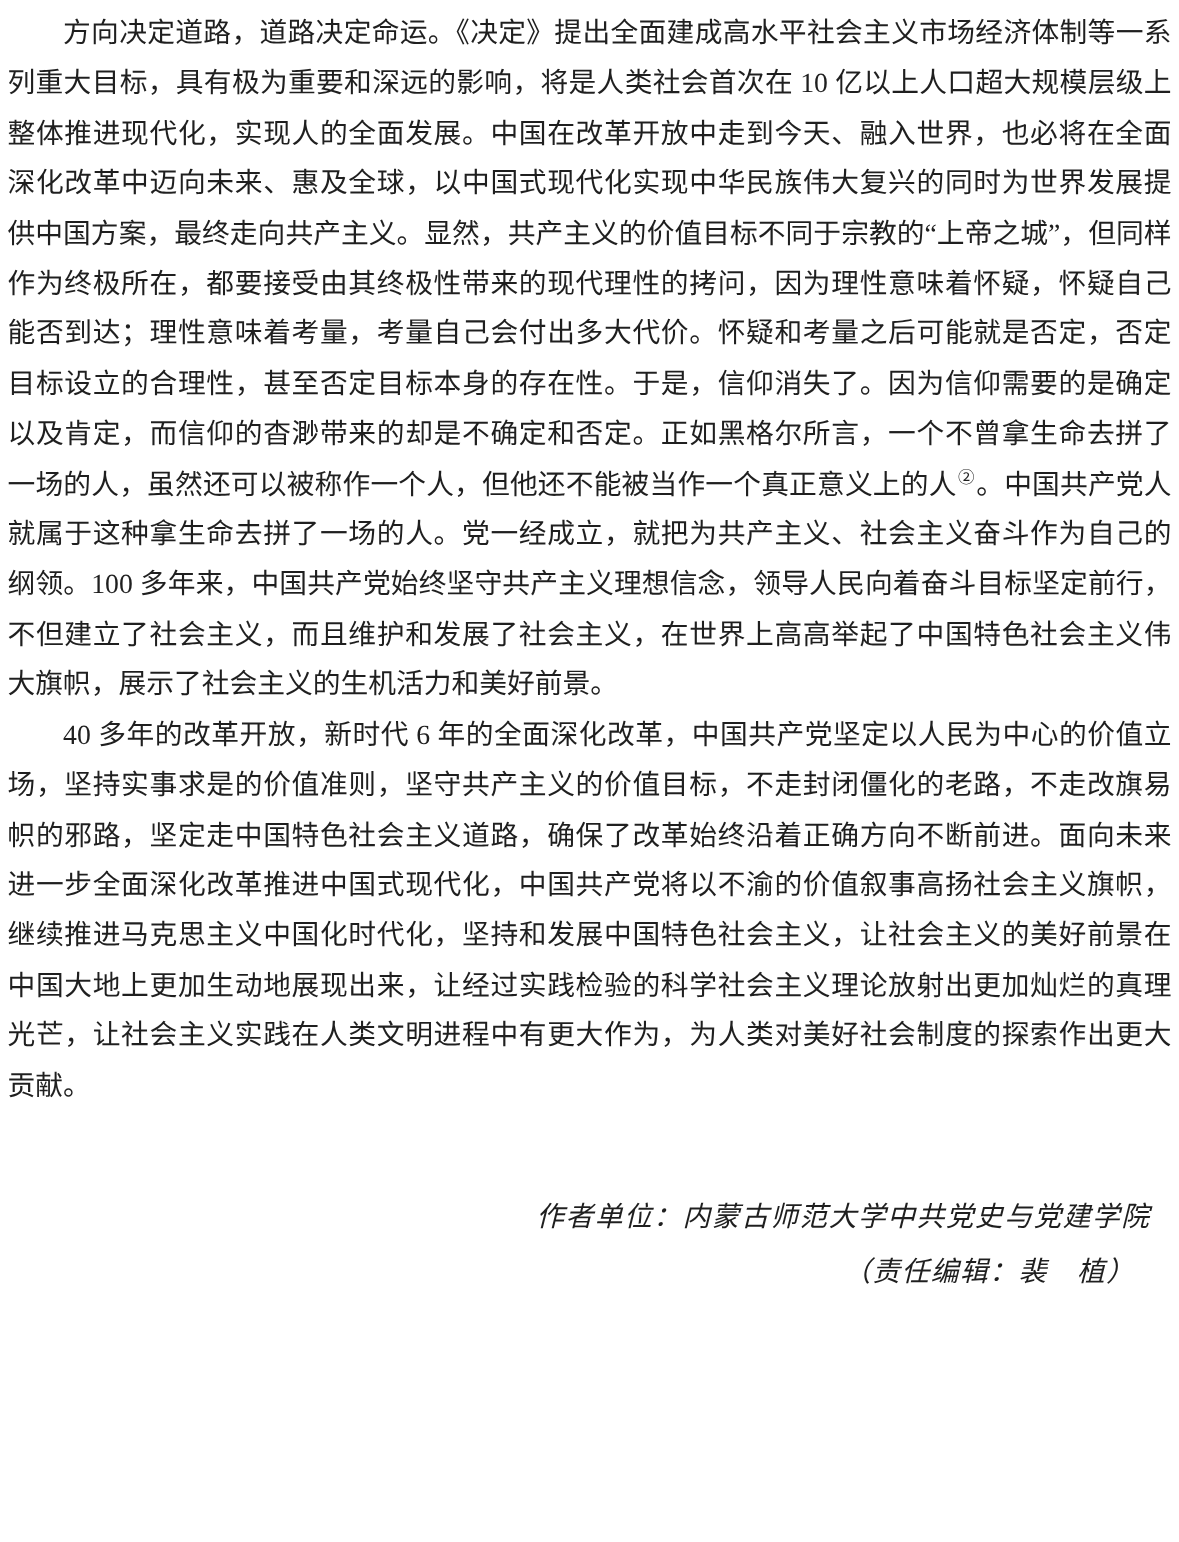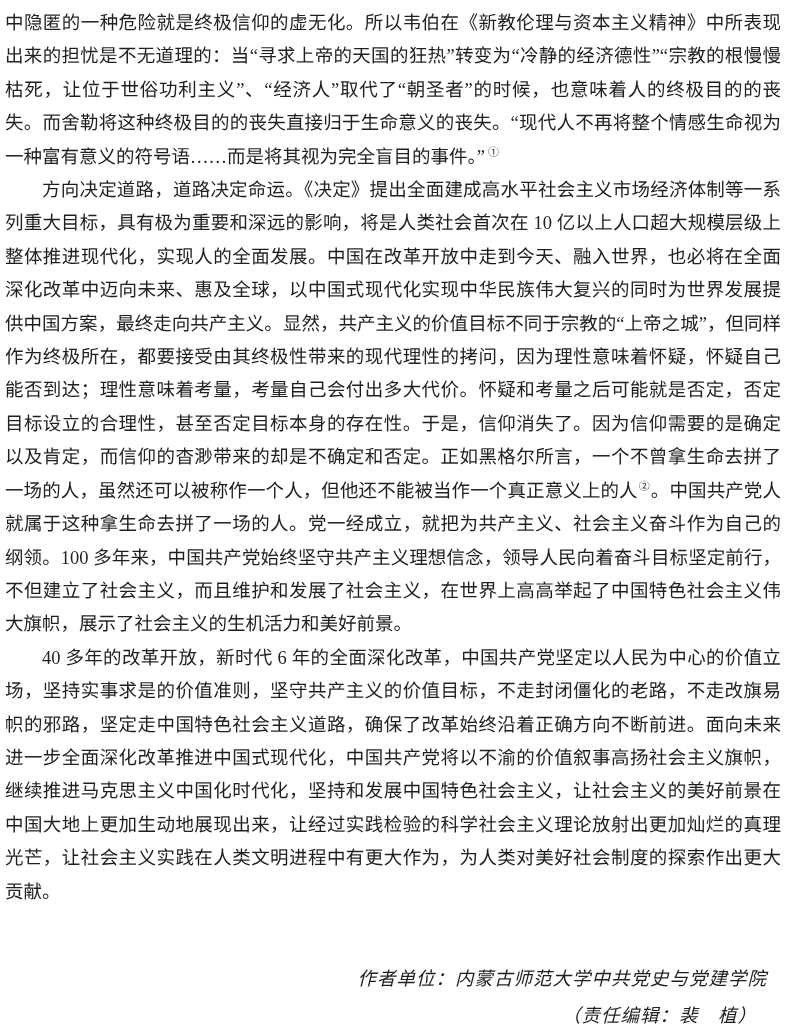--- a/index.html
+++ b/index.html
@@ -57,21 +57,20 @@
   }
   .footer p.editor-line {
     padding-right: 10px;
   }
 </style>
 </head>
 <body>
 
 <div class="page">
 
-  <p class="para"><span>中隐匿的一种危险就是终极信仰的虚无化。所以韦伯在《新教伦理与资本主义精神》中所表现出来的担忧是不无道理的：当“寻求上帝的天国的狂热”转变为“冷静的经济德性”“宗教的根慢慢枯死，让位于世俗功利主义”、“经济人”取代了“朝圣者”的时候，也意味着人的终极目的的丧失。而舍勒将这种终极目的的丧失直接归于生命意义的丧失。“现代人不再将整个情感生命视为一种富有意义的符号语……而是将其视为完全盲目的事件。”</span><sup class="fn">①</sup></p>
 
   <p class="para indent"><span>方向决定道路，道路决定命运。《决定》提出全面建成高水平社会主义市场经济体制等一系列重大目标，具有极为重要和深远的影响，将是人类社会首次在 10 亿以上人口超大规模层级上整体推进现代化，实现人的全面发展。中国在改革开放中走到今天、融入世界，也必将在全面深化改革中迈向未来、惠及全球，以中国式现代化实现中华民族伟大复兴的同时为世界发展提供中国方案，最终走向共产主义。显然，共产主义的价值目标不同于宗教的“上帝之城”，但同样作为终极所在，都要接受由其终极性带来的现代理性的拷问，因为理性意味着怀疑，怀疑自己能否到达；理性意味着考量，考量自己会付出多大代价。怀疑和考量之后可能就是否定，否定目标设立的合理性，甚至否定目标本身的存在性。于是，信仰消失了。因为信仰需要的是确定以及肯定，而信仰的杳渺带来的却是不确定和否定。正如黑格尔所言，一个不曾拿生命去拼了一场的人，虽然还可以被称作一个人，但他还不能被当作一个真正意义上的人</span><sup class="fn tight">②</sup><span>。中国共产党人就属于这种拿生命去拼了一场的人。党一经成立，就把为共产主义、社会主义奋斗作为自己的纲领。100 多年来，中国共产党始终坚守共产主义理想信念，领导人民向着奋斗目标坚定前行，不但建立了社会主义，而且维护和发展了社会主义，在世界上高高举起了中国特色社会主义伟大旗帜，展示了社会主义的生机活力和美好前景。</span></p>
 
   <p class="para indent"><span>40 多年的改革开放，新时代 6 年的全面深化改革，中国共产党坚定以人民为中心的价值立场，坚持实事求是的价值准则，坚守共产主义的价值目标，不走封闭僵化的老路，不走改旗易帜的邪路，坚定走中国特色社会主义道路，确保了改革始终沿着正确方向不断前进。面向未来进一步全面深化改革推进中国式现代化，中国共产党将以不渝的价值叙事高扬社会主义旗帜，继续推进马克思主义中国化时代化，坚持和发展中国特色社会主义，让社会主义的美好前景在中国大地上更加生动地展现出来，让经过实践检验的科学社会主义理论放射出更加灿烂的真理光芒，让社会主义实践在人类文明进程中有更大作为，为人类对美好社会制度的探索作出更大贡献。</span></p>
 
   <div class="footer">
     <p>作者单位：内蒙古师范大学中共党史与党建学院</p>
     <p class="editor-line">（责任编辑：裴　植）</p>
   </div>
 

